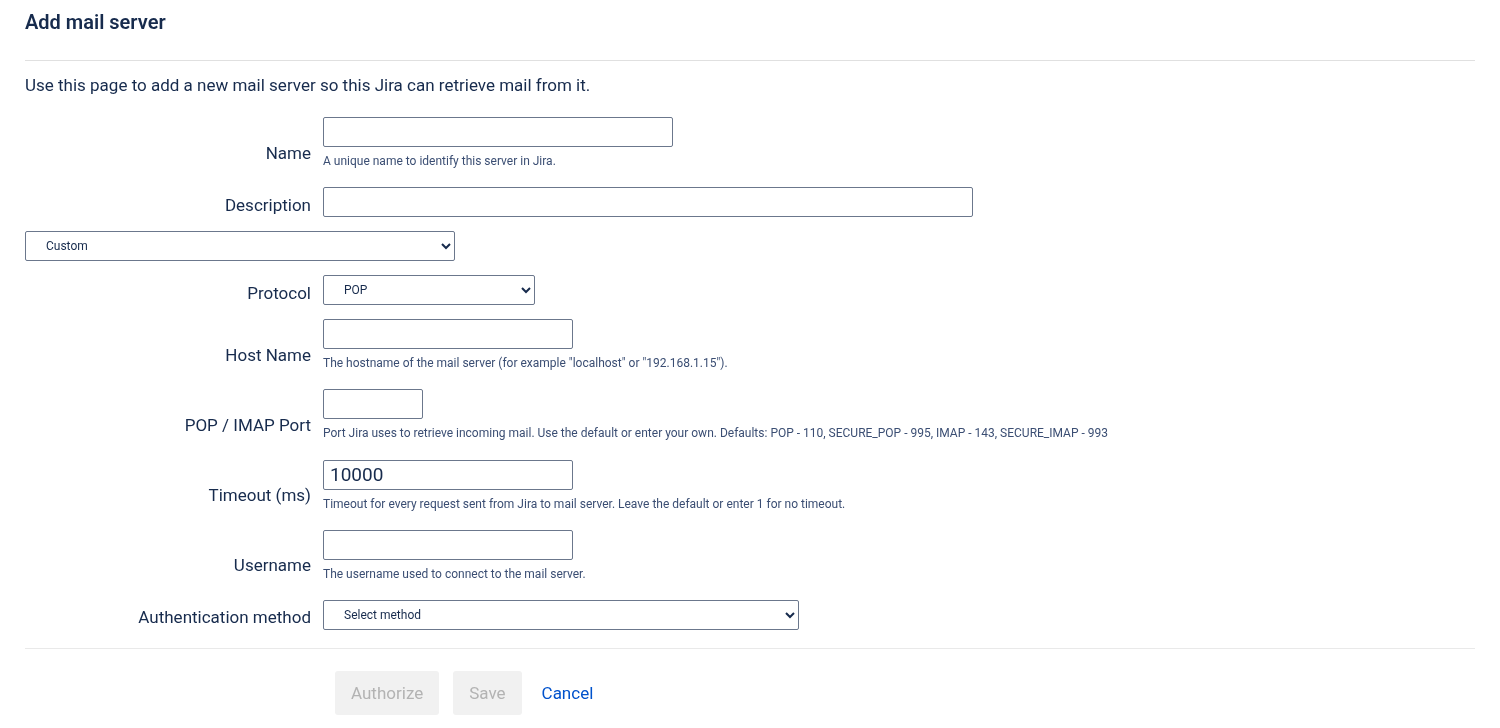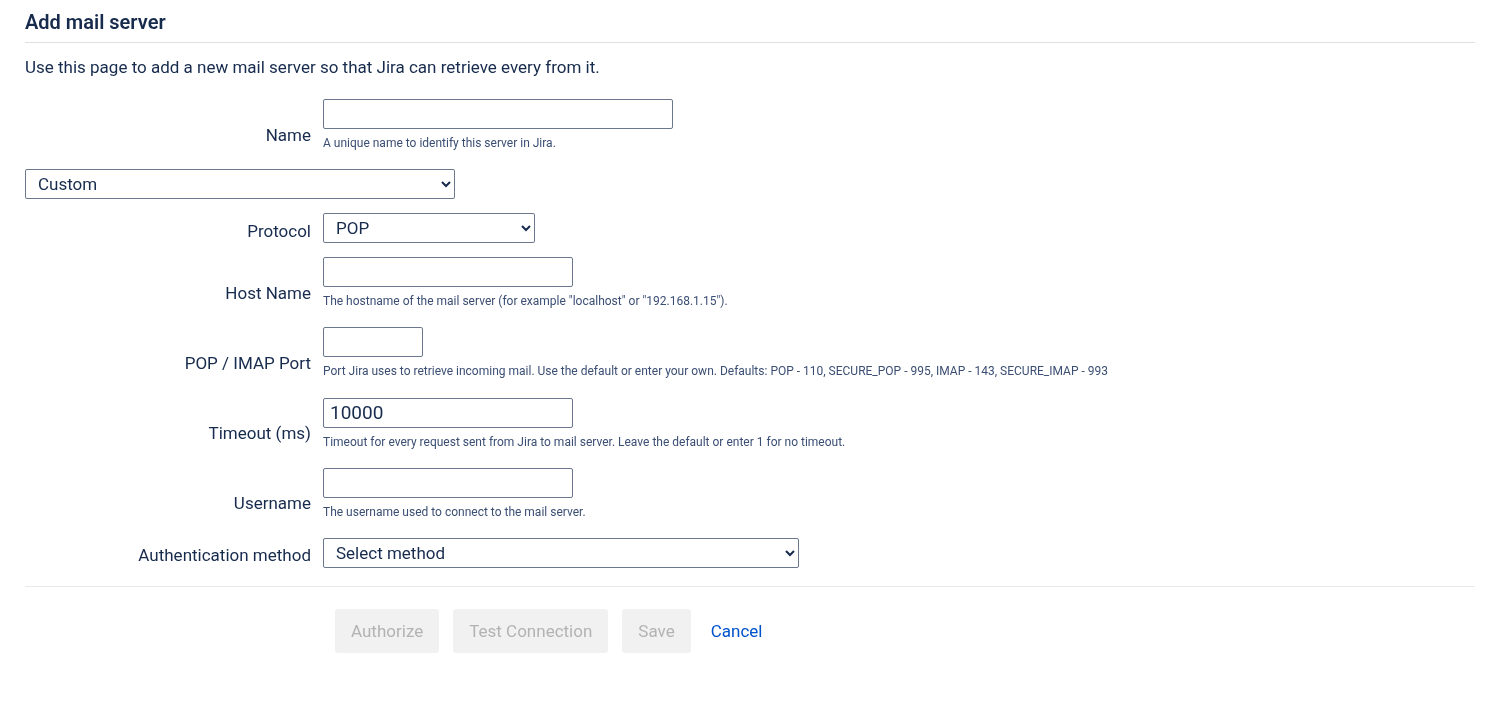--- a/index.html
+++ b/index.html
@@ -11,21 +11,21 @@
   background: #fff;
 }
 .page {
   padding: 10px 25px 40px 25px;
   min-width: 1450px;
 }
 h2.page-title {
   font-size: 20px;
   font-weight: 600;
   color: #172B4D;
-  margin: 0 0 2px 0;
+  margin: 0 0 20px 0;
   padding-bottom: 6px;
 }
 .hr {
   border: none;
   border-top: 1px solid #e0e0e0;
   margin: 0 0 14px 0;
 }
 .intro {
   color: #172B4D;
   margin-bottom: 22px;
@@ -55,22 +55,22 @@
   font-size: 19px;
   color: #172B4D;
   border: 1px solid #6B778C;
   background: #fff;
   height: 30px;
   padding: 2px 6px;
   box-sizing: border-box;
   border-radius: 2px;
 }
 select.form-input {
-  padding-left: 8px;
-  font-size: 17px;
+  padding-left: 16px;
+  font-size: 12px;
 }
 .help {
   font-size: 12px;
   color: #3b4e73;
   margin-top: 6px;
   margin-bottom: 14px;
   line-height: 1.35;
 }
 .row-gap {
   margin-bottom: 14px;
@@ -107,30 +107,36 @@
 }
 </style>
 </head>
 <body>
 
 <div class="page">
 
   <h2 class="page-title">Add mail server</h2>
   <hr class="hr">
 
-  <div class="intro">Use this page to add a new mail server so that Jira can retrieve every from it.</div>
+  <div class="intro">Use this page to add a new mail server so this Jira can retrieve mail from it.</div>
 
   <div class="form-row">
     <div class="form-label">Name</div>
     <div class="form-control-wrap">
       <input class="form-input" style="width: 350px;" type="text" value="">
       <div class="help">A unique name to identify this server in Jira.</div>
     </div>
   </div>
 
+  <div class="form-row row-gap">
+    <div class="form-label">Description</div>
+    <div class="form-control-wrap">
+      <input class="form-input" style="width: 650px;" type="text" value="">
+    </div>
+  </div>
 
   <div class="form-row row-gap">
     <div class="form-control-wrap">
       <select class="form-input" style="width:430px">
         <option>Custom</option>
       </select>
     </div>
   </div>
 
   <div class="form-row row-gap">
@@ -180,18 +186,17 @@
       <select class="form-input" style="width:476px">
         <option>Select method</option>
       </select>
     </div>
   </div>
 
   <hr class="footer-hr">
 
   <div class="button-bar">
     <button class="btn btn-disabled">Authorize</button>
-    <button class="btn btn-disabled">Test Connection</button>
     <button class="btn btn-disabled">Save</button>
     <button class="btn btn-link">Cancel</button>
   </div>
 
 </div>
 
 </body></html>

